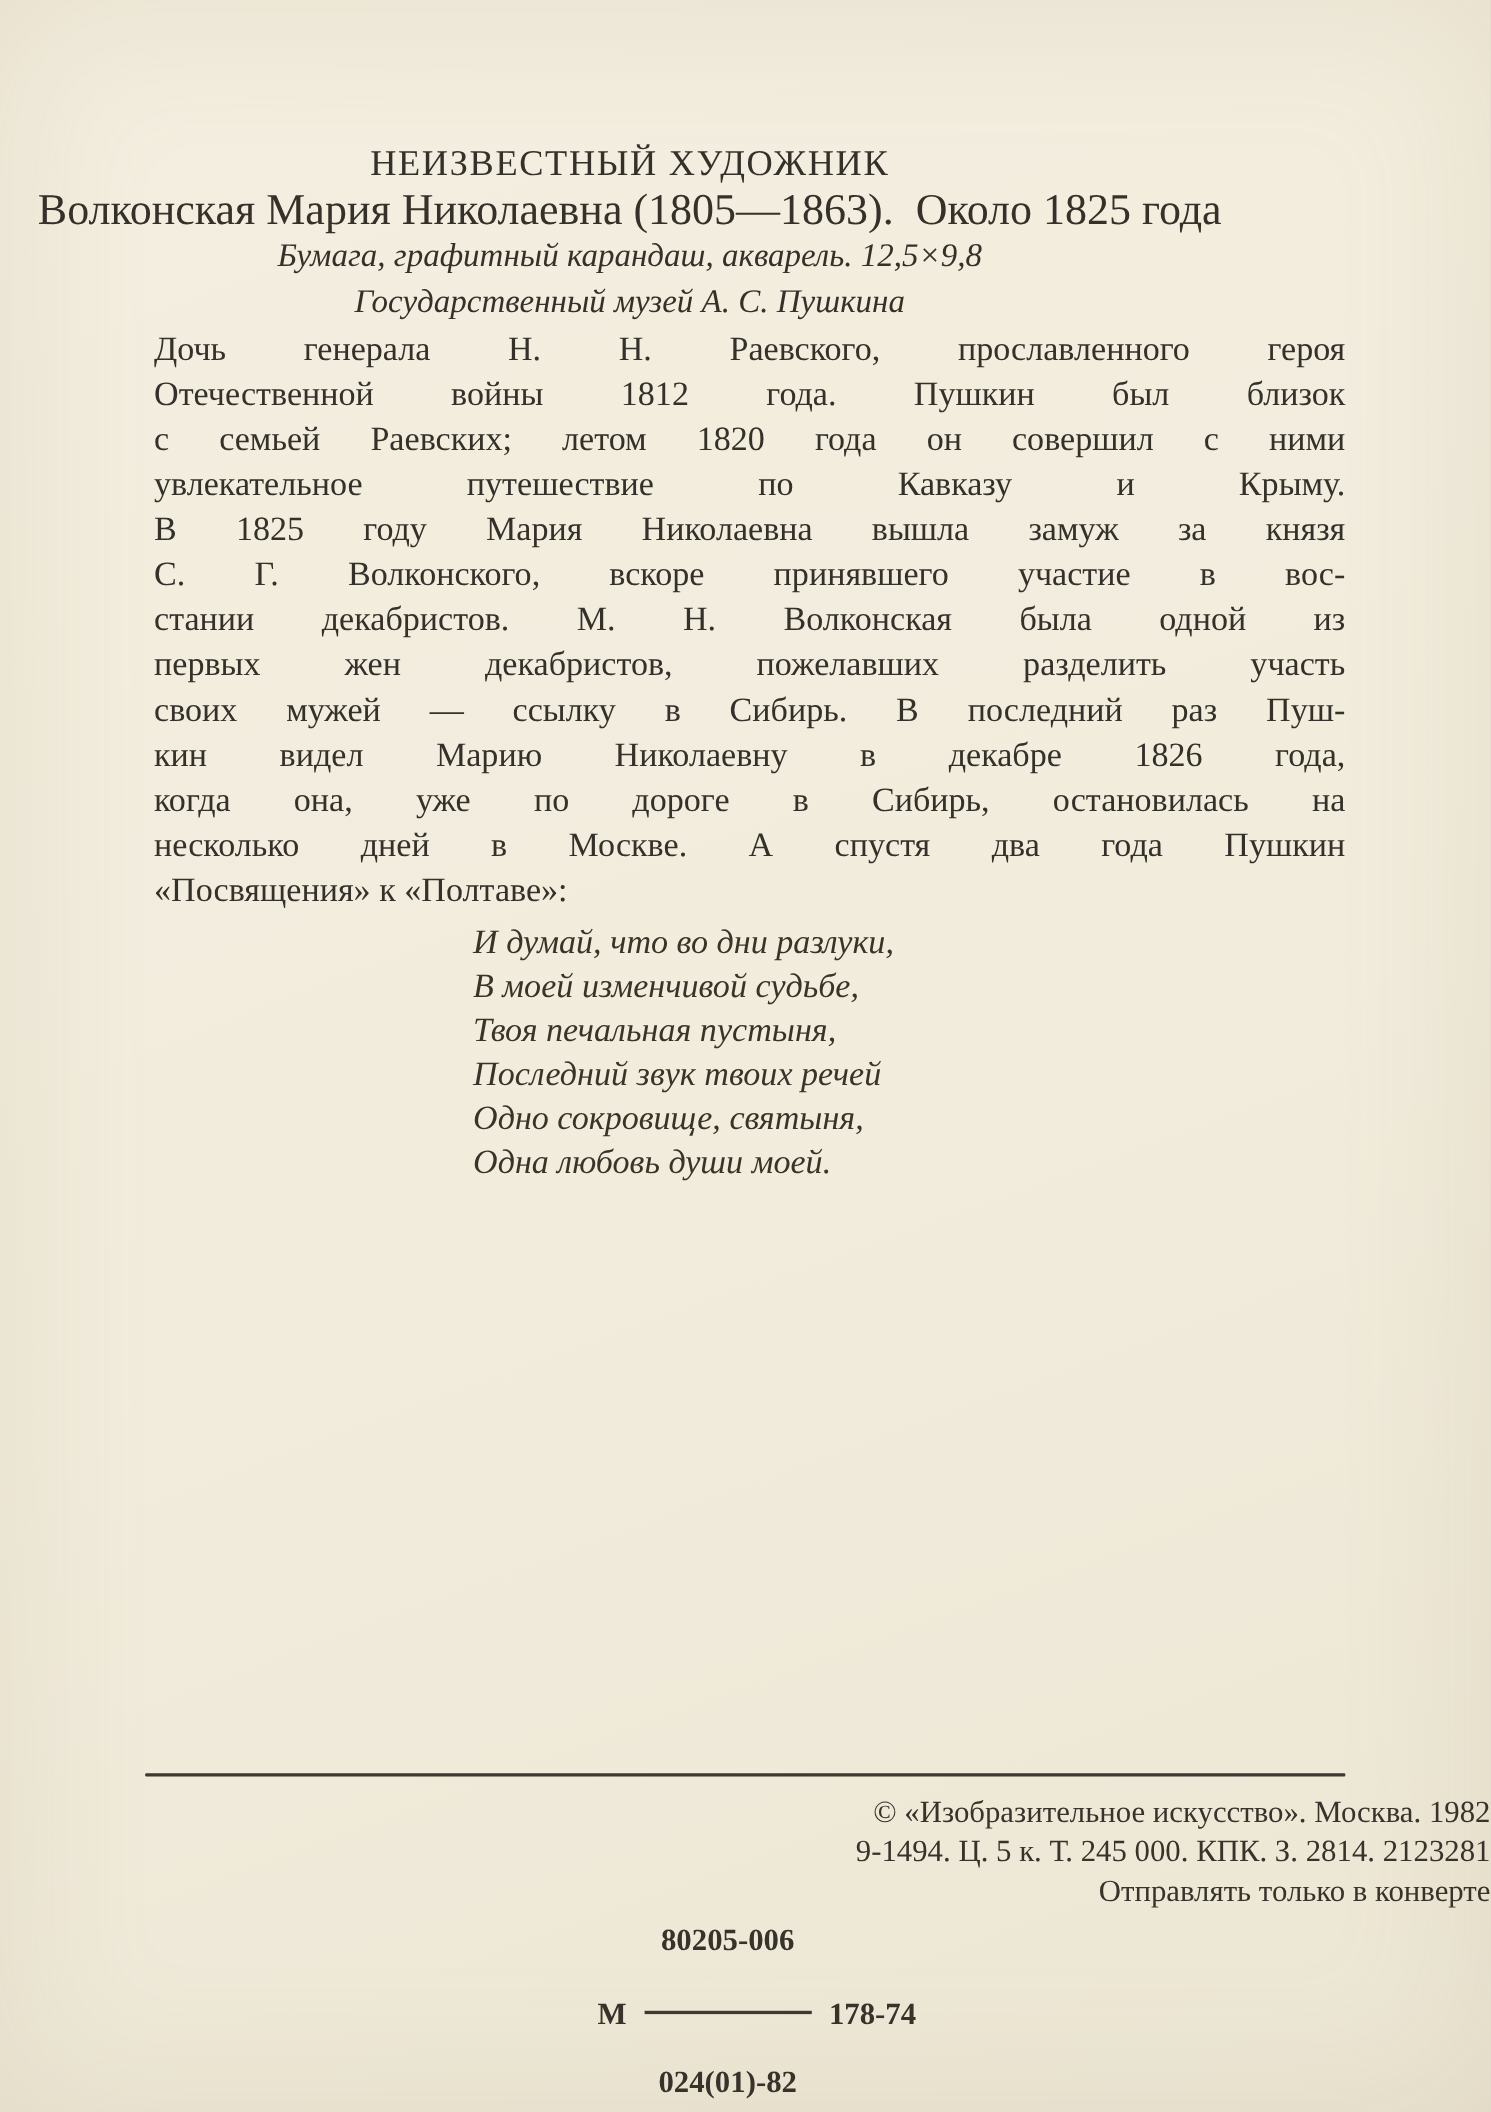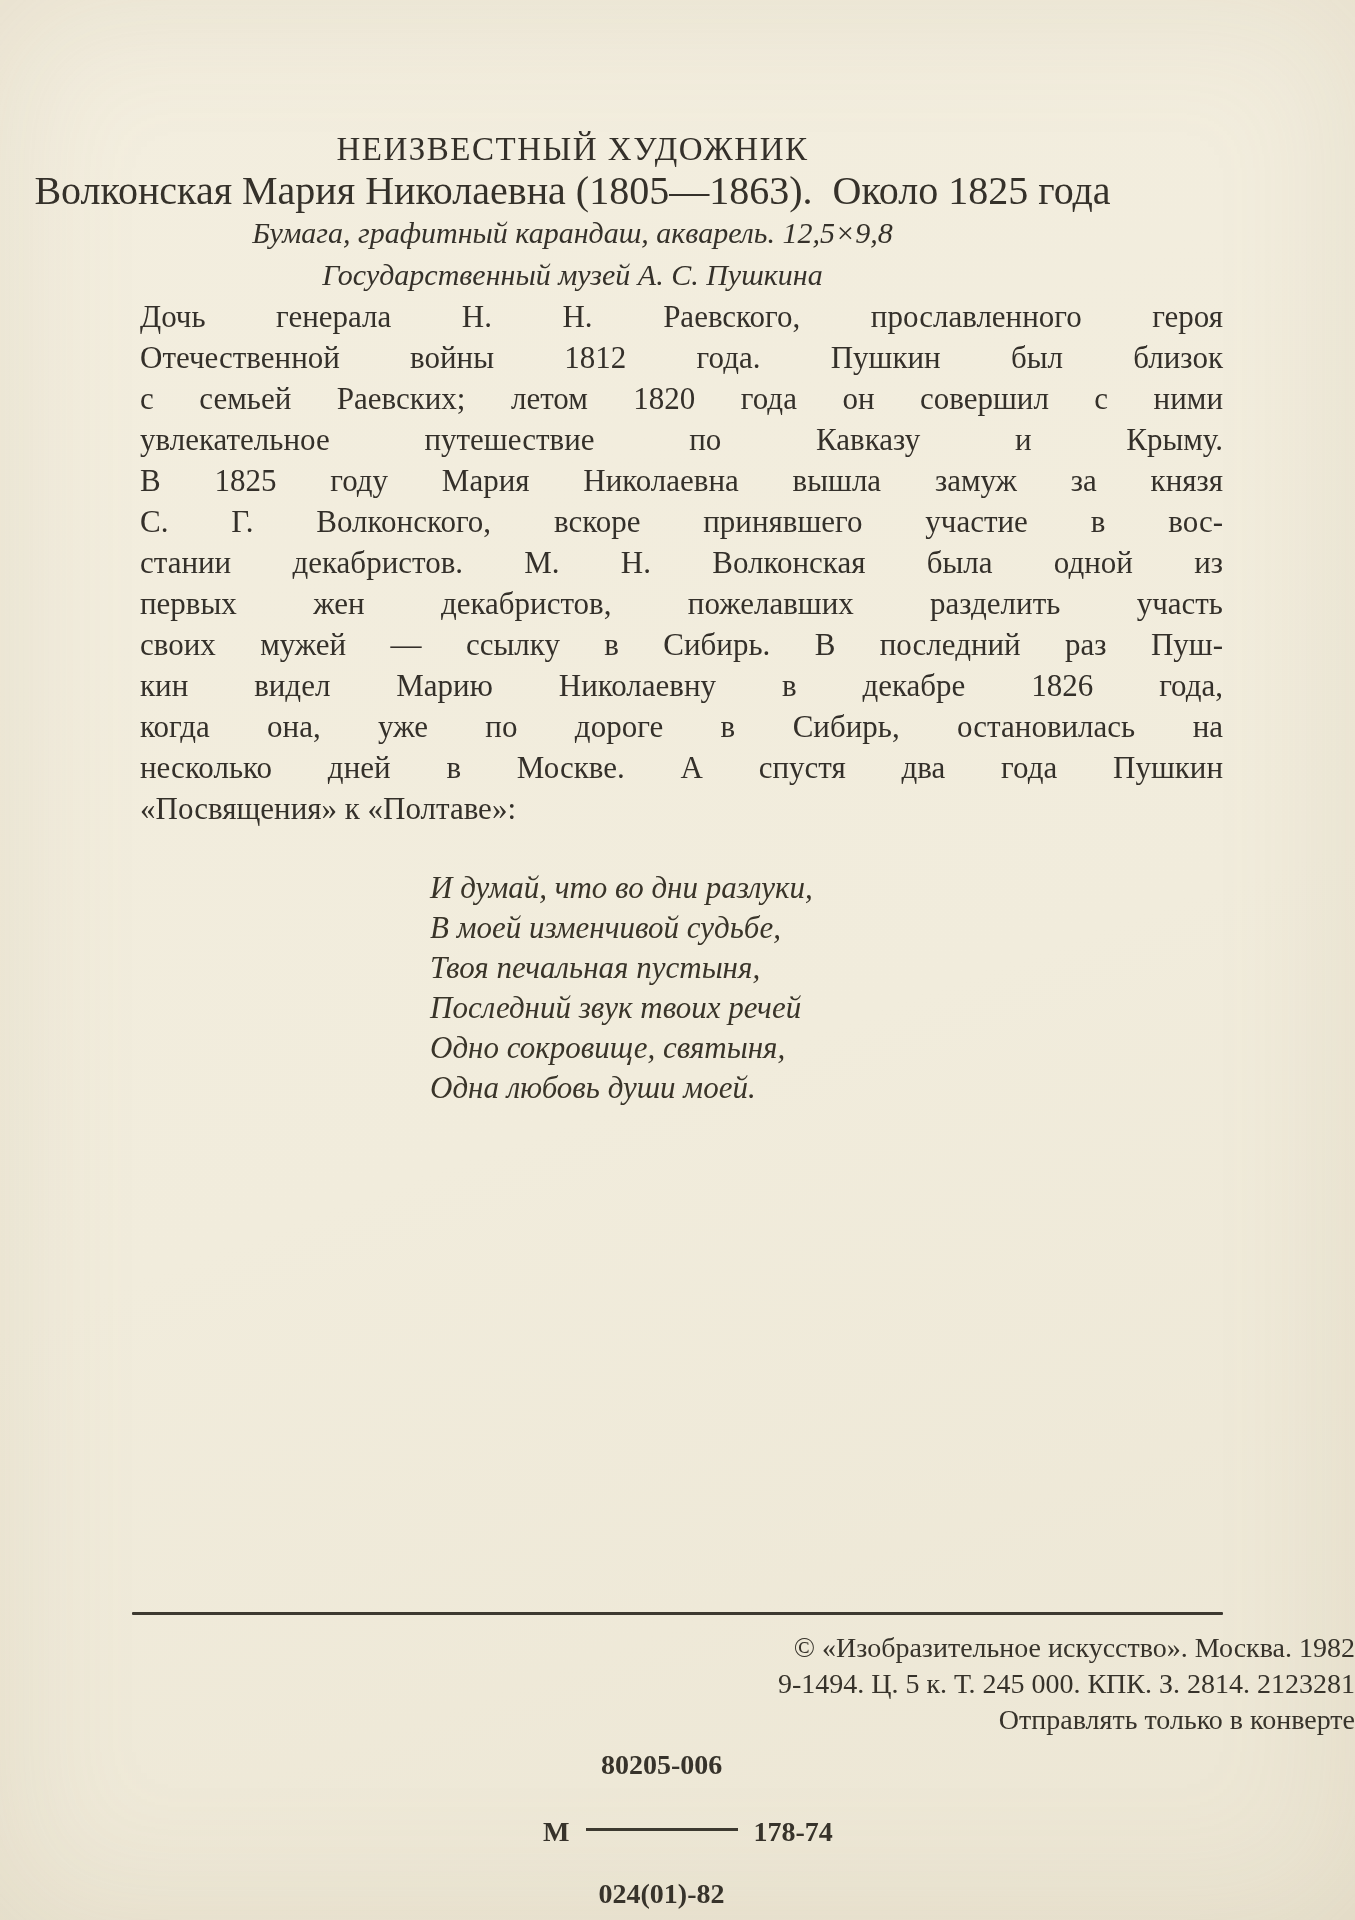--- a/index.html
+++ b/index.html
@@ -26,21 +26,21 @@
   .hdr-it{font-size:30px;line-height:42px;font-style:italic;white-space:pre;}
   
   .body-text{position:absolute;left:140px;top:296px;width:1083px;}
   .bline{
     font-size:31px;line-height:41px;height:41px;
     text-align:justify;text-align-last:justify;-moz-text-align-last:justify;
     white-space:normal;color:#34302a;
   }
   .bline.last{text-align:left;text-align-last:left;-moz-text-align-last:left;}
   
-  .poem{position:absolute;left:430px;top:868px;}
+  .poem{position:absolute;left:430px;top:836px;}
   .pline{font-style:italic;font-size:31px;line-height:40px;color:#393429;}
   
   .rule{position:absolute;left:132px;top:1612px;width:1091px;height:3px;background:#3d3930;border-radius:1px;}
   
   .imprint{position:absolute;left:21px;top:1630px;width:1334px;text-align:right;}
   .iline{font-size:28px;line-height:36px;color:#37332b;white-space:pre;}
   .catalog{
     display:flex;justify-content:center;align-items:center;
     margin-top:10px;gap:16px;
     font-weight:bold;font-size:28px;color:#37332b;

